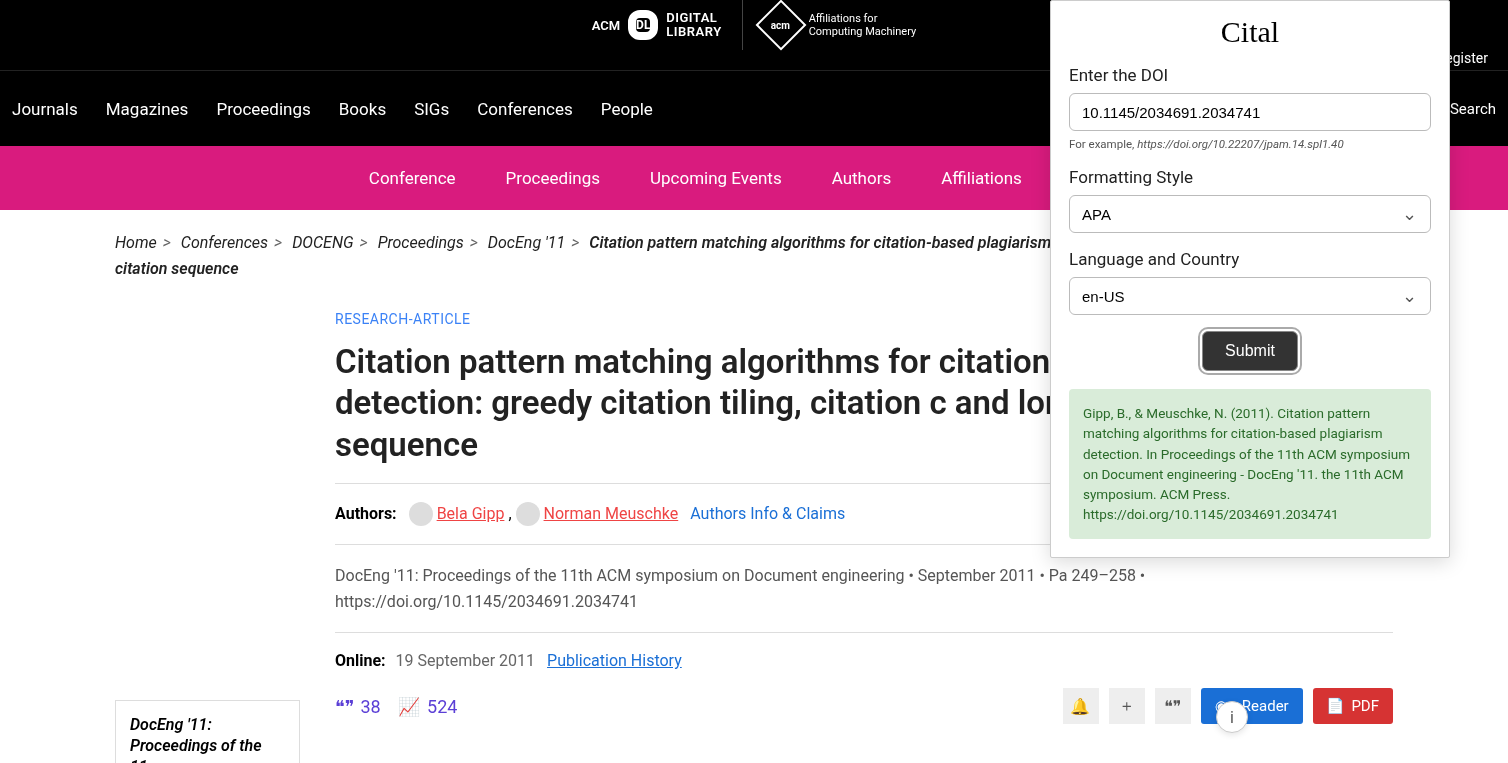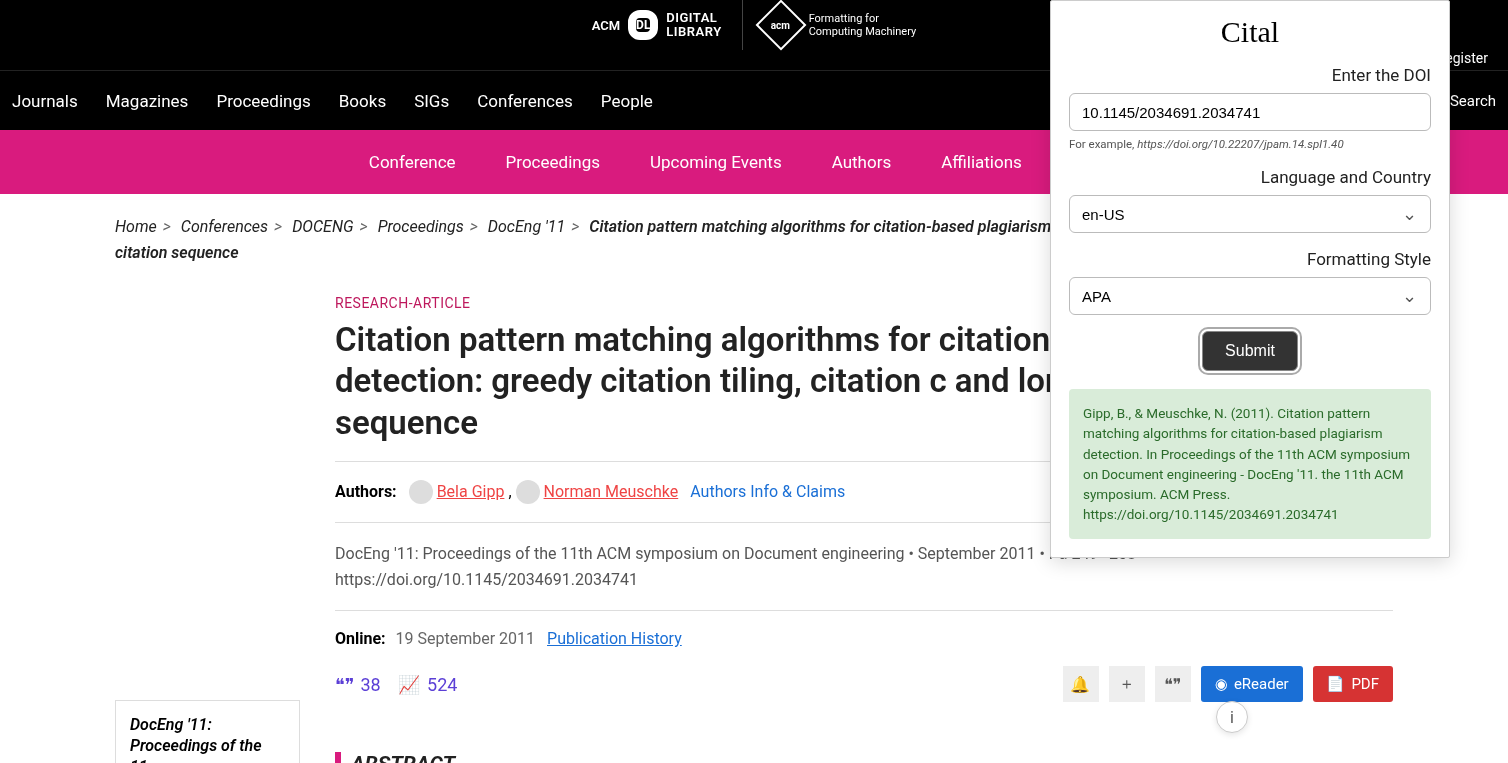--- a/index.html
+++ b/index.html
@@ -10,35 +10,35 @@
 .dl-logo { display: flex; align-items: center; gap: 8px; color: #fff; }
 .dl-icon { width: 30px; height: 30px; border: 8px solid #ffffff; border-radius: 12px; display: flex; align-items: center; justify-content: center; font-size: 12px; font-weight: bold; }
 .dl-text { font-size: 13px; line-height: 1.1; font-weight: 600; letter-spacing: 0.5px; }
 .divider-v { width: 1px; height: 50px; background: #444; }
 .acm-logo { display: flex; align-items: center; gap: 10px; color: #fff; }
 .acm-badge { width: 36px; height: 36px; border: 2px solid #fff; transform: rotate(45deg); display: flex; align-items: center; justify-content: center; }
 .acm-badge span { transform: rotate(-45deg); font-size: 10px; font-weight: bold; }
 .acm-text { font-size: 11px; line-height: 1.2; }
 .header-right { margin-left: auto; color: #fff; font-size: 14px; display: flex; align-items: center; gap: 20px; }
 
-.nav-bar { background: #000; height: 60px; display: flex; align-items: center; padding: 0 12px; gap: 28px; border-top: 1px solid #222; }
+.nav-bar { background: #000; height: 76px; display: flex; align-items: center; padding: 0 12px; gap: 28px; border-top: 1px solid #222; }
 .nav-bar a { color: #fff; text-decoration: none; font-size: 17px; }
 .nav-right { margin-left: auto; color: #fff; font-size: 15px; }
 
 .pink-bar { background: #d91b7e; height: 64px; display: flex; align-items: center; justify-content: center; gap: 50px; }
 .pink-bar a { color: #fff; text-decoration: none; font-size: 17px; }
 
 .content { padding: 20px 115px 0; }
 .breadcrumb { font-size: 16px; font-style: italic; color: #222; line-height: 1.6; }
 .breadcrumb a { color: #222; text-decoration: none; }
 .breadcrumb .sep { margin: 0 6px; color: #666; }
 .breadcrumb .current { font-weight: 600; }
 
 .article { margin-top: 30px; margin-left: 220px; }
-.article-type { color: #be185d; font-size: 14px; letter-spacing: 0.5px; margin-bottom: 8px; }
+.article-type { color: #3b82f6; font-size: 14px; letter-spacing: 0.5px; margin-bottom: 14px; }
 .article-title { font-size: 33px; font-weight: 600; color: #222; line-height: 1.25; margin-bottom: 18px; }
 .hr { border: none; border-top: 1px solid #ddd; margin: 18px 0; }
 
 .authors-row { display: flex; align-items: center; gap: 4px; font-size: 16px; }
 .authors-label { font-weight: 700; margin-right: 8px; }
 .avatar { width: 24px; height: 24px; border-radius: 50%; background: #ddd; display: inline-block; }
 .author-name { text-decoration: underline; color: #ef4444; }
 .info-link { color: #1a6fd6; text-decoration: none; margin-left: 8px; }
 
 .pub-details { color: #555; font-size: 16px; line-height: 1.6; }
@@ -58,21 +58,21 @@
 
 .abstract-row { margin-top: 40px; display: flex; align-items: flex-start; }
 .side-panel { position: absolute; left: 115px; top: 700px; width: 185px; padding: 14px; border: 1px solid #ddd; font-style: italic; font-size: 16px; font-weight: 600; line-height: 1.3; }
 .abstract-title { font-size: 21px; font-style: italic; font-weight: 700; color: #222; border-left: 6px solid #d91b7e; padding-left: 10px; }
 
 .info-badge { position: absolute; right: 260px; bottom: 30px; width: 32px; height: 32px; border-radius: 50%; background: #fff; border: 1px solid #ccc; display: flex; align-items: center; justify-content: center; color: #555; box-shadow: 0 2px 6px rgba(0,0,0,0.1); }
 
 
 .cital-panel { position: absolute; right: 58px; top: 0; width: 400px; background: #fff; border: 1px solid #ccc; border-radius: 2px; padding: 14px 18px 18px; box-shadow: 0 4px 20px rgba(0,0,0,0.15); }
 .cital-title { font-family: "Brush Script MT", cursive; font-size: 30px; text-align: center; margin-bottom: 16px; }
-.cital-label { font-size: 17px; color: #222; margin-bottom: 8px; text-align: right; }
+.cital-label { font-size: 17px; color: #222; margin-bottom: 8px; }
 .cital-input, .cital-select { width: 100%; height: 38px; border: 1px solid #bbb; border-radius: 6px; padding: 0 12px; font-size: 15px; background: #fff; }
 .cital-hint { font-size: 11.5px; color: #555; margin-top: 6px; }
 .cital-hint i { font-style: italic; }
 .cital-field { margin-bottom: 16px; }
 .cital-submit { display: block; margin: 14px auto 18px; background: #333; color: #fff; border: 1px solid #888; outline: 2px solid #aaa; outline-offset: 2px; padding: 10px 22px; border-radius: 6px; font-size: 16px; cursor: pointer; }
 .cital-result { background: #d9ecd9; border-radius: 4px; padding: 14px; font-size: 13.5px; color: #2a6b2a; line-height: 1.5; }
 .select-wrap { position: relative; }
 .select-wrap::after { content: "⌄"; position: absolute; right: 14px; top: 8px; color: #555; font-size: 18px; pointer-events: none; }
 .scrollbar-indicator { position: absolute; right: 60px; top: 2px; width: 14px; height: 14px; background: #ddd; border: 1px solid #aaa; display:flex; align-items:center; justify-content:center; font-size:9px; color:#555;}
 </style>
@@ -88,21 +88,21 @@
         <div>DIGITAL</div>
         <div>LIBRARY</div>
       </div>
     </div>
     <div class="divider-v"></div>
     <div class="acm-logo">
       <div class="acm-badge">
           <span>acm</span>
         </div>
       <div class="acm-text">
-        <div>Formatting for</div>
+        <div>Affiliations for</div>
         <div>Computing Machinery</div>
       </div>
     </div>
   </div>
   <div class="header-right">
     <span>egister</span>
   </div>
 </div>
 
 <div class="nav-bar">
@@ -210,29 +210,29 @@
 
   <div class="cital-field">
     <div class="cital-label">Enter the DOI</div>
     <input class="cital-input" value="10.1145/2034691.2034741" style="">
     <div class="cital-hint">
       <span>For example, </span><i>https://doi.org/10.22207/jpam.14.spl1.40</i>
     </div>
   </div>
 
   <div class="cital-field">
+    <div class="cital-label">Formatting Style</div>
+    <div class="select-wrap">
+      <input class="cital-select" readonly="" value="APA" style="">
+    </div>
+  </div>
+
+  <div class="cital-field">
     <div class="cital-label">Language and Country</div>
     <div class="select-wrap">
       <input class="cital-select" readonly="" value="en-US" style="">
     </div>
   </div>
 
-  <div class="cital-field">
-    <div class="cital-label">Formatting Style</div>
-    <div class="select-wrap">
-      <input class="cital-select" readonly="" value="APA" style="">
-    </div>
-  </div>
-
   <button class="cital-submit">Submit</button>
 
   <div class="cital-result">Gipp, B., &amp; Meuschke, N. (2011). Citation pattern matching algorithms for citation-based plagiarism detection. In Proceedings of the 11th ACM symposium on Document engineering - DocEng '11. the 11th ACM symposium. ACM Press. https://doi.org/10.1145/2034691.2034741</div>
 </div>
 
 </body></html>

